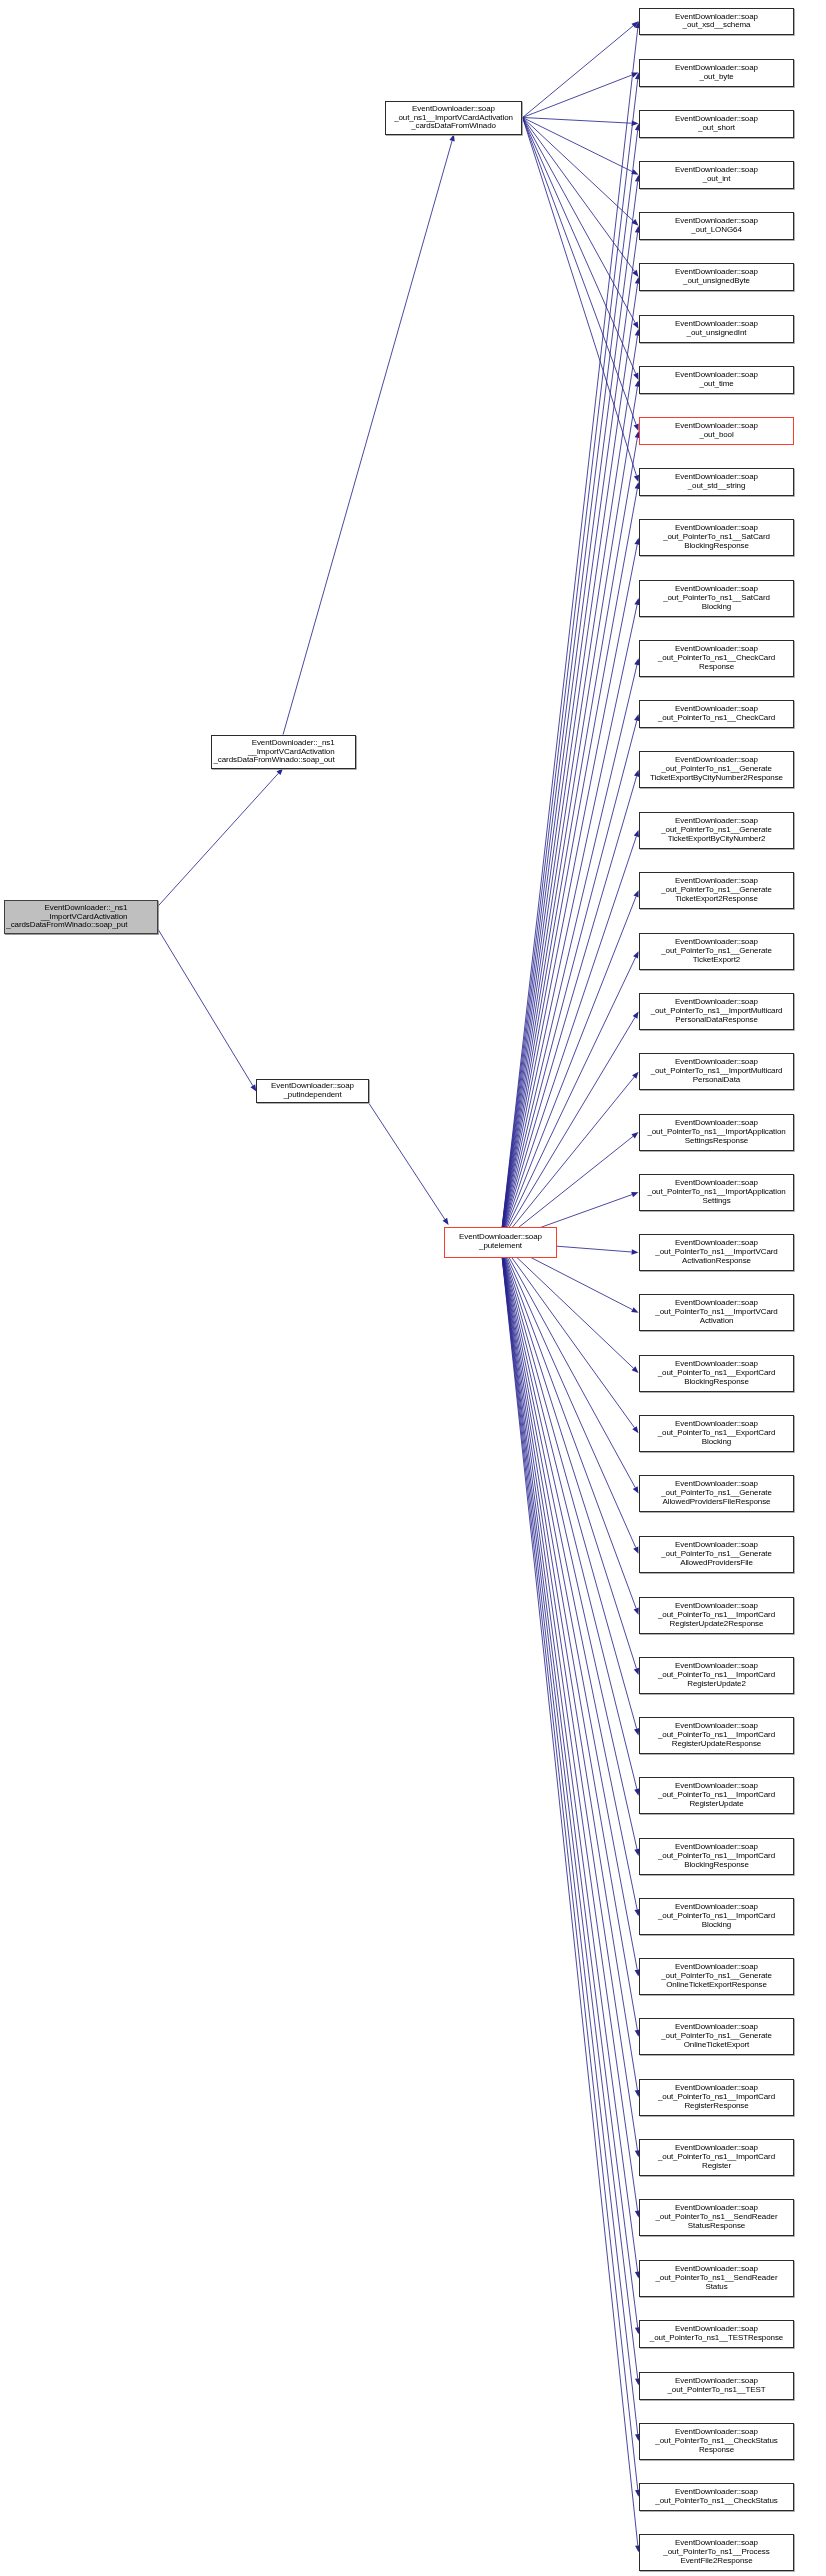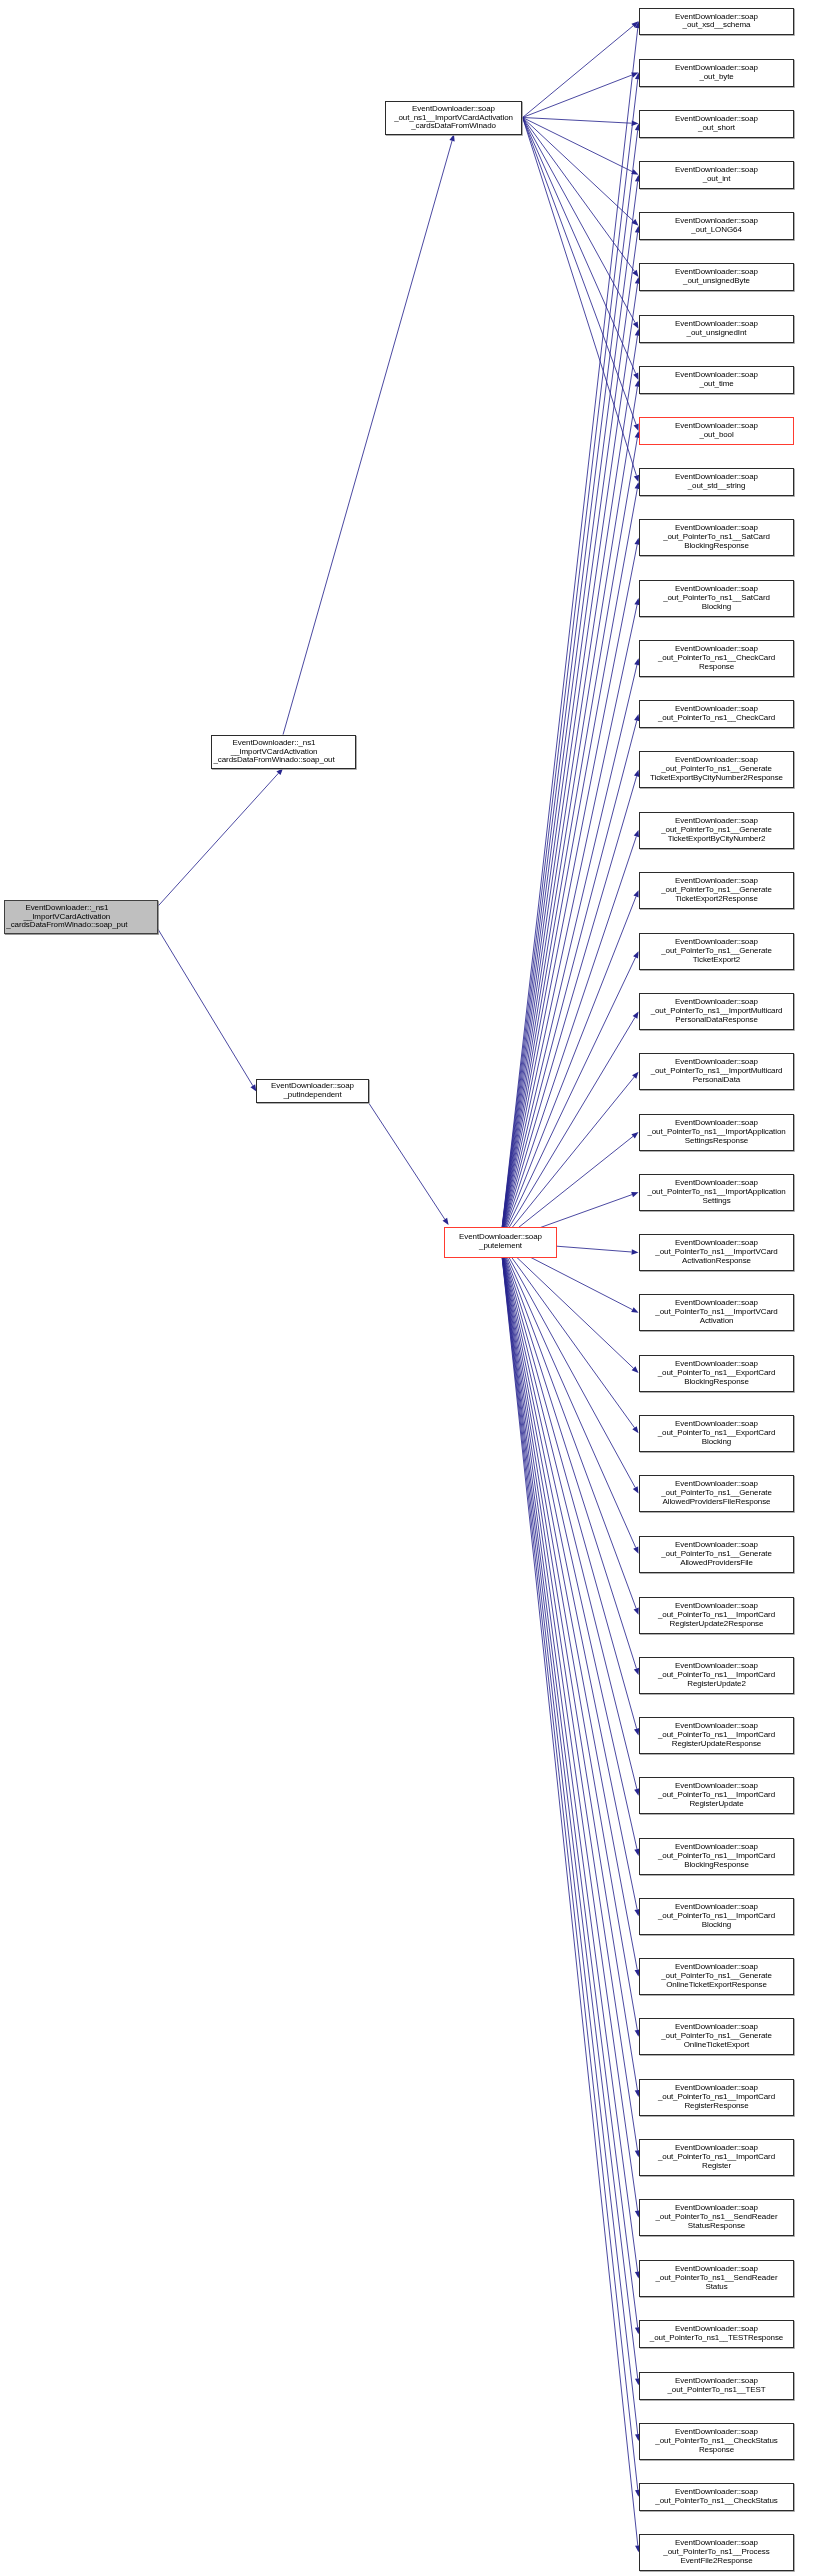--- a/index.html
+++ b/index.html
@@ -6,21 +6,21 @@
   html,body{margin:0;padding:0;background:#ffffff;}
   #canvas{position:relative;width:827px;height:2576px;background:#ffffff;
           font-family:"Liberation Sans","DejaVu Sans",sans-serif;overflow:hidden;}
   .node{position:absolute;box-sizing:border-box;display:flex;align-items:center;
         justify-content:center;text-align:center;background:#ffffff;
         border:0.8px solid #000000;color:#000000;font-size:8px;line-height:8.8px;
         padding:0.8px 1.5px;white-space:pre-line;letter-spacing:-0.1px;}
   .node.root{background:#bfbfbf;border:0.8px solid #404040;box-shadow:0.8px 0.8px 0 #808080;}
   .node.plain{border:0.8px solid #2b2b2b;box-shadow:0.8px 0.8px 0 #9a9a9a;}
   .node.current{border:1.5px solid #ff3b30;box-shadow:none;}
-  .node.left{text-align:center;justify-content:flex-start;}
+  .node.left{text-align:right;justify-content:flex-start;}
   svg#edges{position:absolute;left:0;top:0;width:827px;height:2576px;pointer-events:none;}
 </style>
 </head>
 <body>
 
 <div id="canvas">
   <svg id="edges" viewBox="0 0 1084 3377" width="827" height="2576">
       <line x1="207" y1="1188" x2="364.95695744593365" y2="1013.669455501744" stroke="#27258f" stroke-width="1.1"></line>
       <polygon points="371,1007 367.62473964663127,1016.0866725233706 362.28917524523604,1011.2522384801174" fill="#27258f"></polygon>
       <line x1="207" y1="1218" x2="331.3376877734827" y2="1423.3017635329597" stroke="#27258f" stroke-width="1.1"></line>

